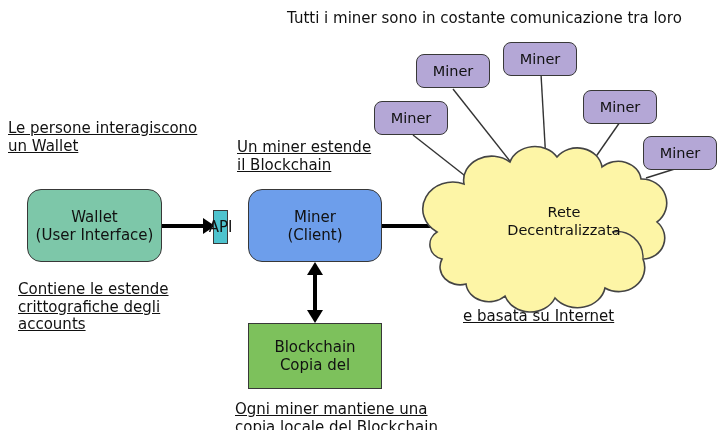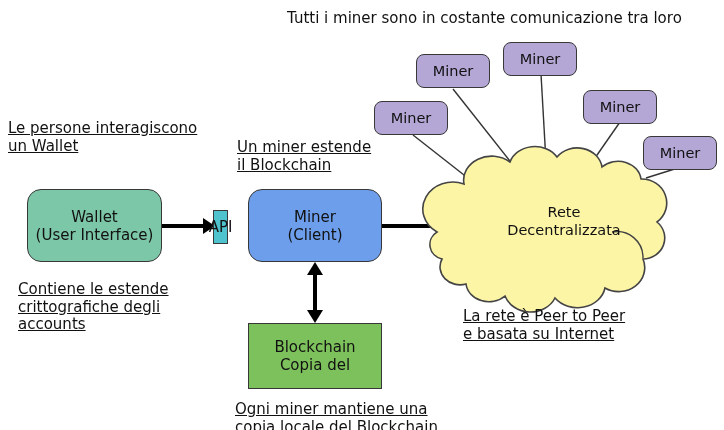--- a/index.html
+++ b/index.html
@@ -88,21 +88,20 @@
   <div>il Blockchain</div>
 </div>
 
 <div class="abs note" style="left:18px;top:281px;">
   <div>Contiene le estende</div>
   <div>crittografiche degli</div>
   <div>accounts</div>
 </div>
 
 <div class="abs note" style="left:463px;top:308px;">
-  <div>La rete è Peer to Peer</div>
   <div>e basata su Internet</div>
 </div>
 
 <div class="abs note" style="left:235px;top:401px;">
   <div>Ogni miner mantiene una</div>
   <div>copia locale del Blockchain</div>
 </div>
 
 <div class="box" id="wallet-box" style="background-color: rgb(125, 199, 169);">
   <div>Wallet</div>

